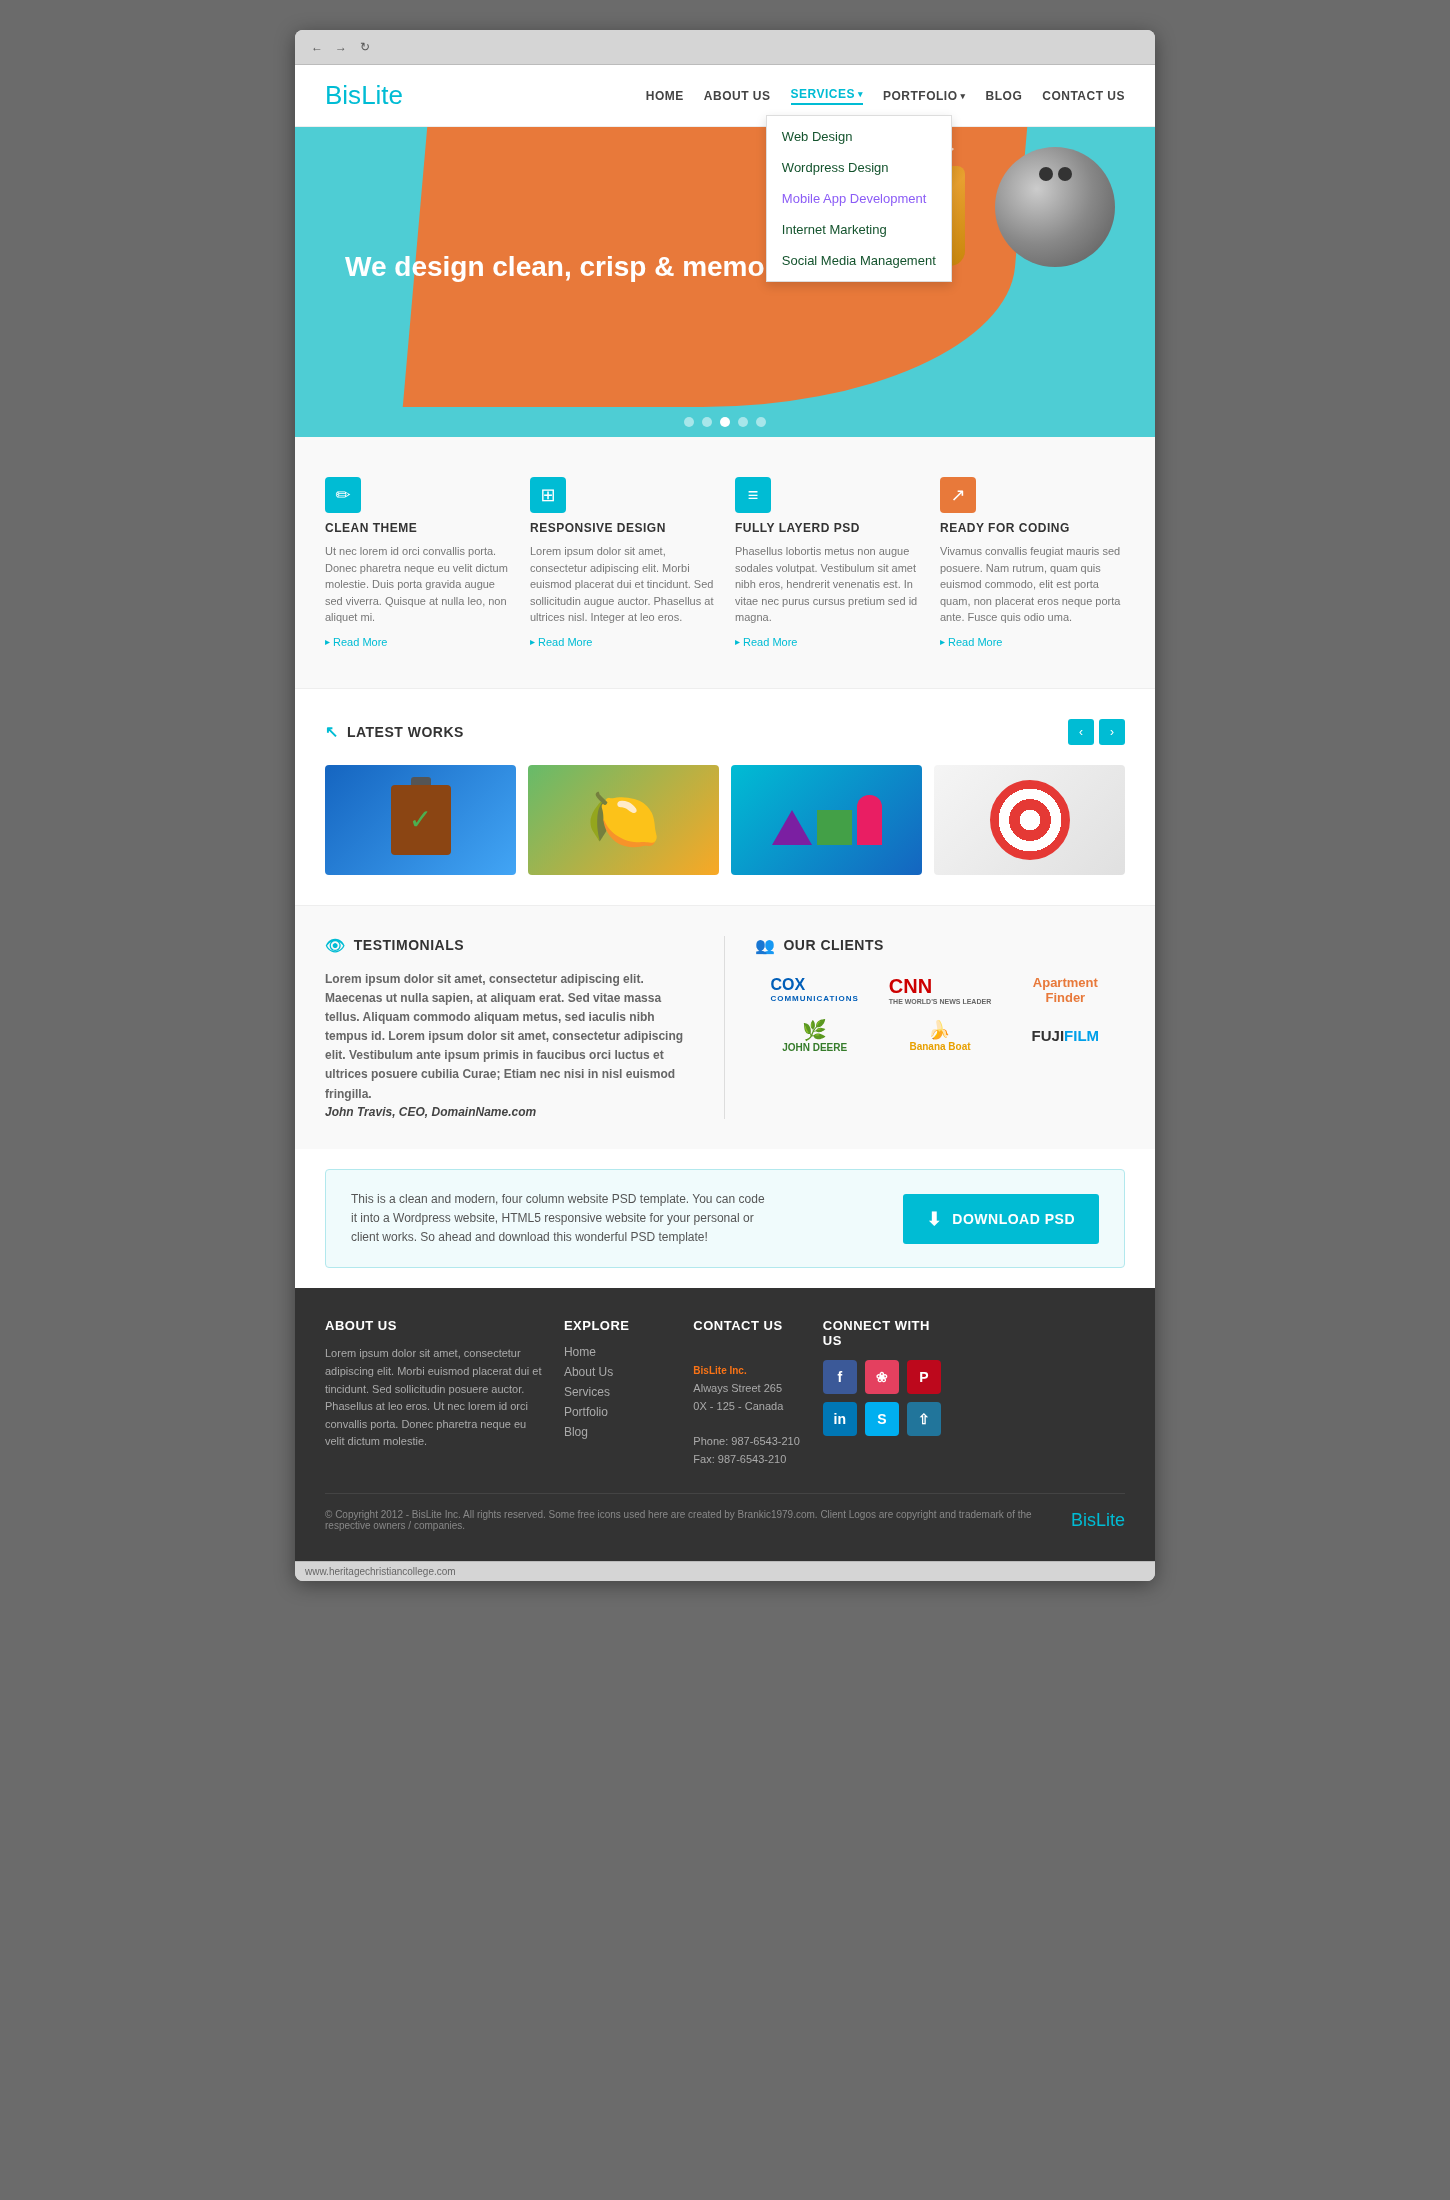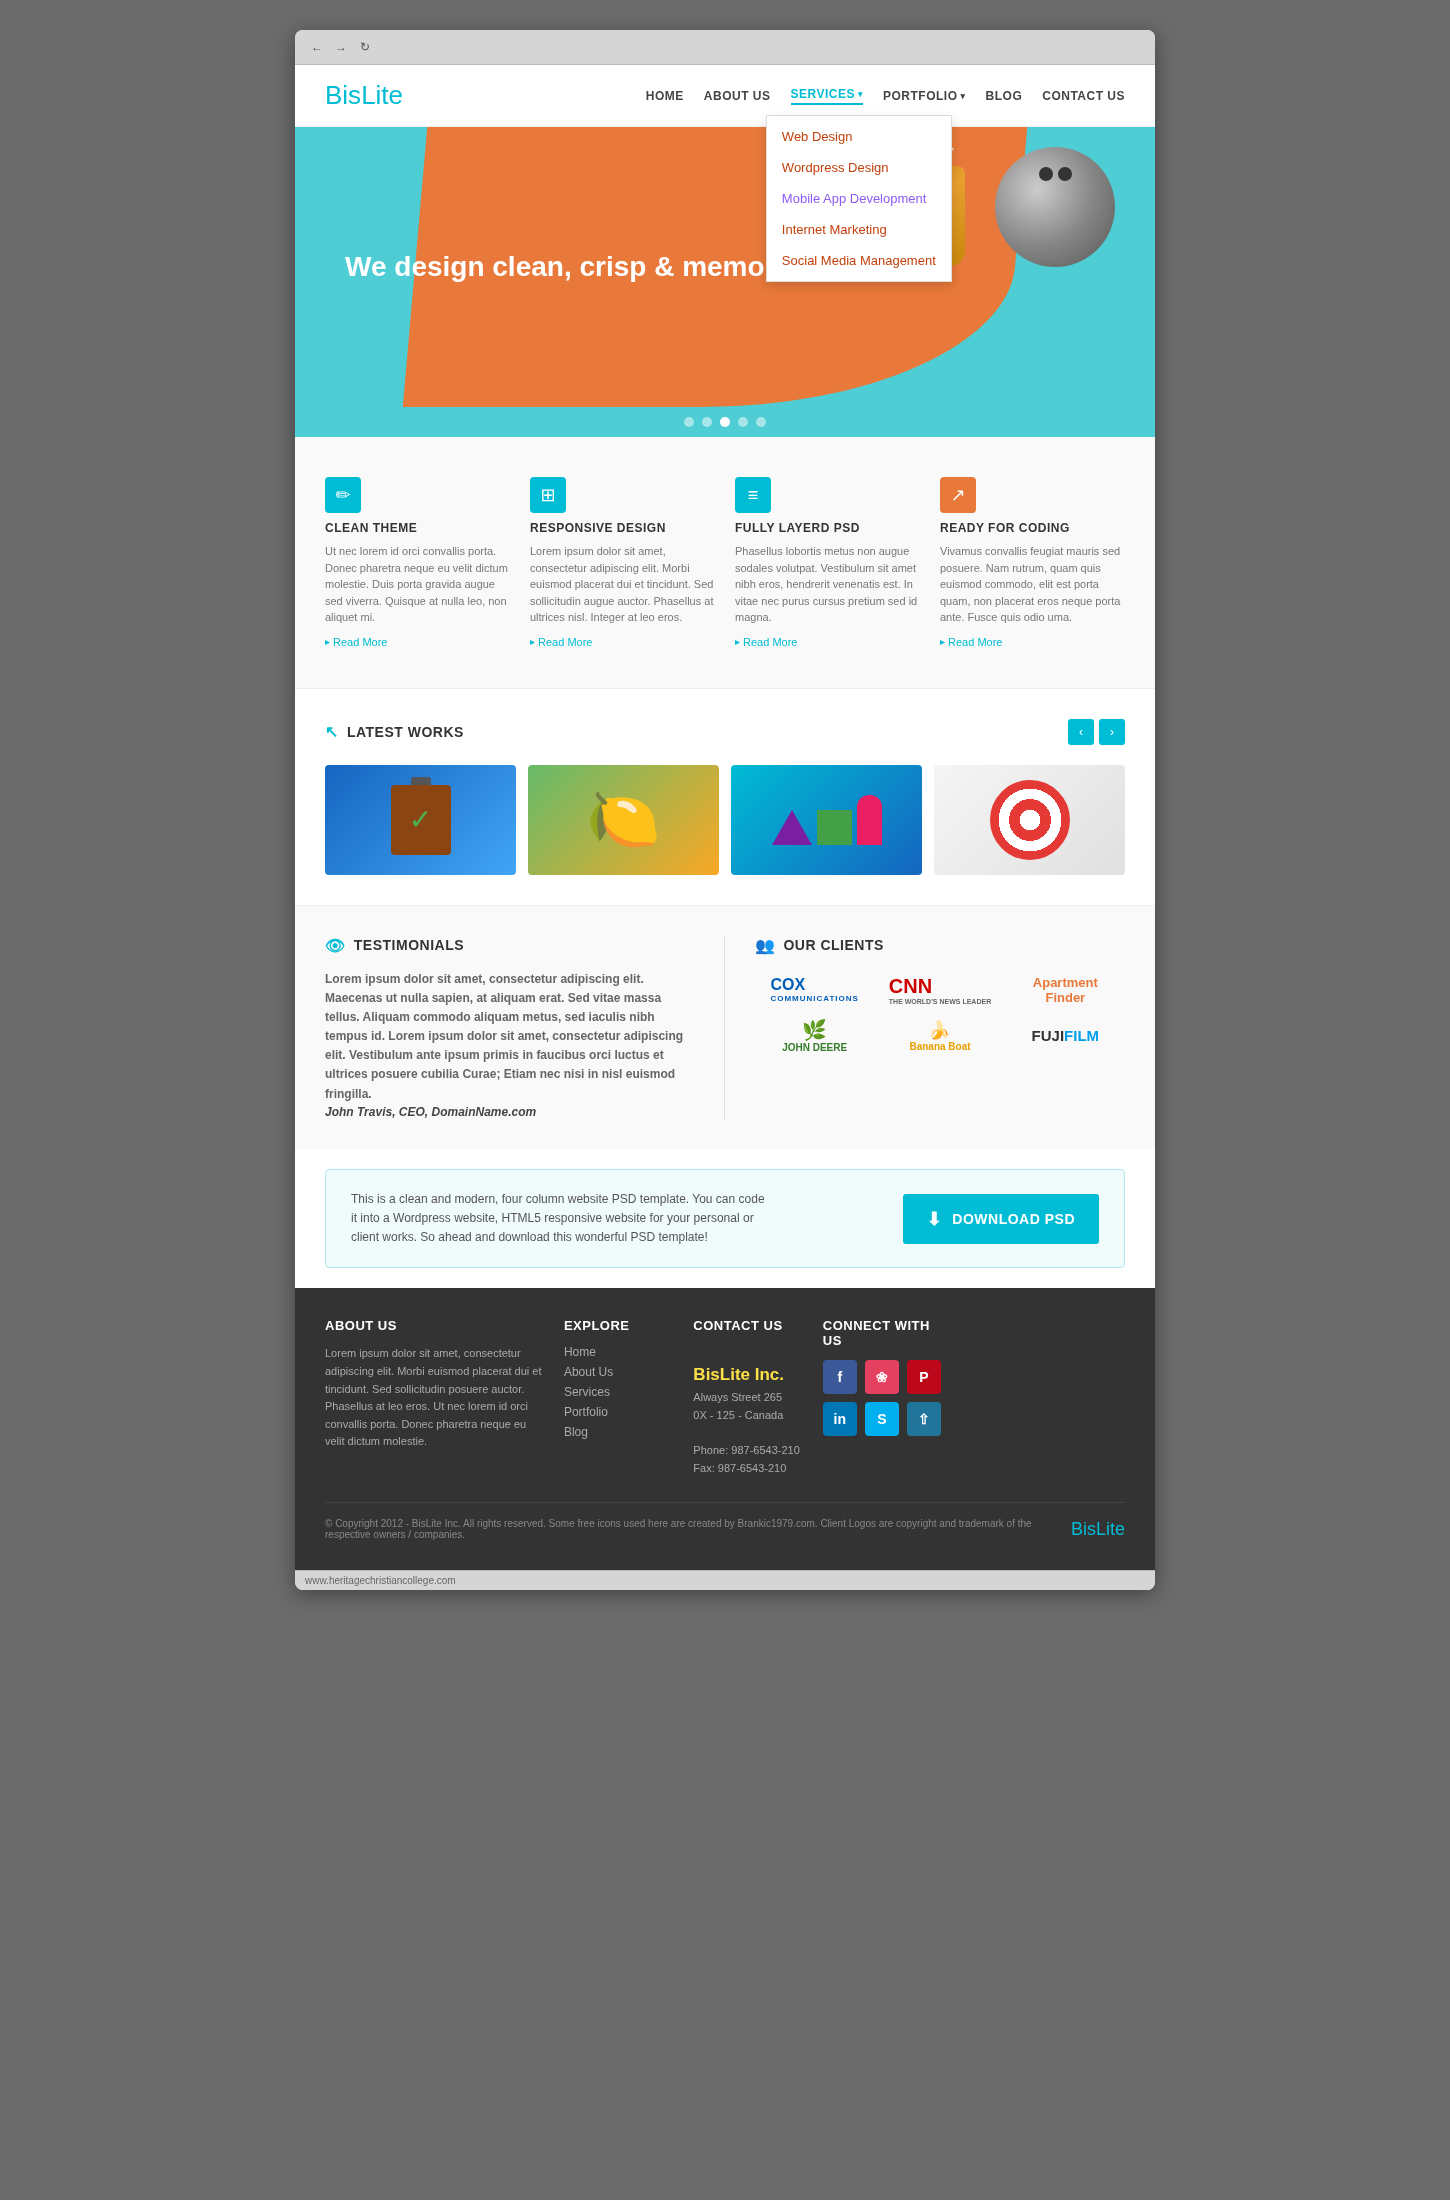--- a/index.html
+++ b/index.html
@@ -92,21 +92,21 @@
       background: #fff;
       border: 1px solid #ddd;
       box-shadow: 0 4px 10px rgba(0,0,0,0.15);
       min-width: 180px;
       z-index: 100;
       padding: 5px 0;
     }
     .dropdown-item {
       padding: 8px 15px;
       font-size: 13px;
-      color: #c2410c;
+      color: #14532d;
       cursor: pointer;
       display: block;
     }
     .dropdown-item.highlighted {
       color: #8b5cf6;
     }
     
     .hero {
       background: #4ecdd4;
       position: relative;
@@ -495,22 +495,22 @@
       color: #aaa;
     }
     .footer-link {
       display: block;
       font-size: 12px;
       color: #aaa;
       margin-bottom: 6px;
       cursor: pointer;
     }
     .footer-contact-name {
-      color: #fde047;
-      font-size: 17px;
+      color: #f97316;
+      font-size: 10px;
       font-weight: 700;
       margin-bottom: 4px;
       margin-top: 32px;
     }
     .footer-contact-text {
       font-size: 11px;
       color: #aaa;
       line-height: 1.6;
     }
     .social-icons {

